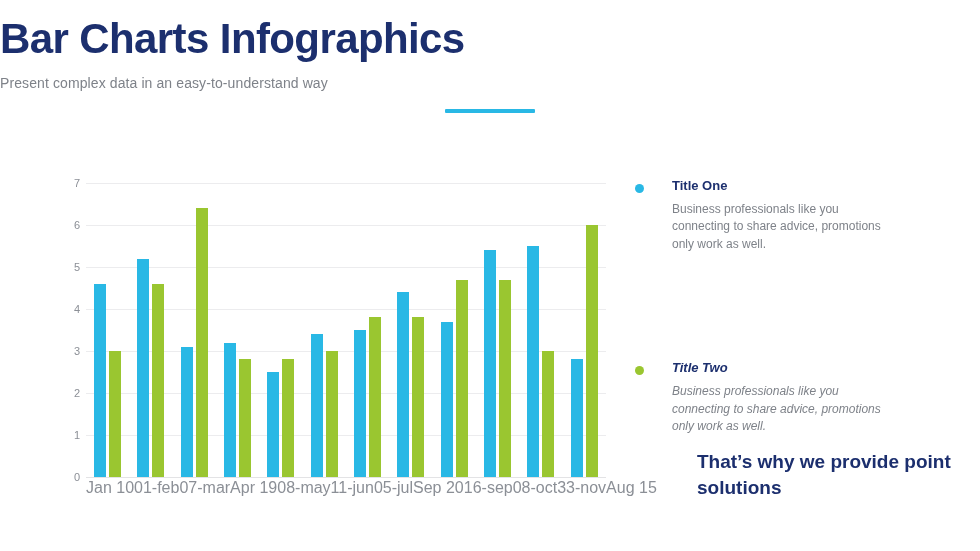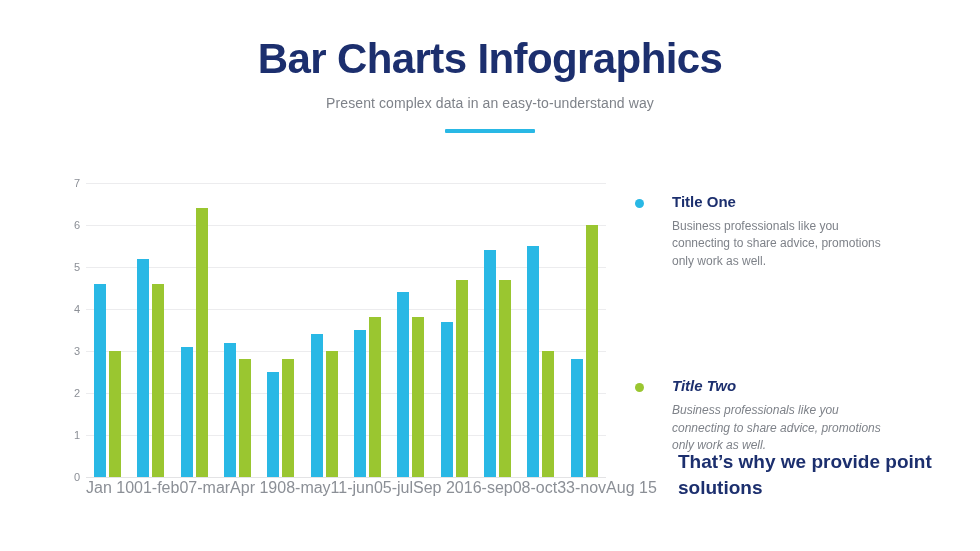--- a/index.html
+++ b/index.html
@@ -14,22 +14,22 @@
     font-family: "Liberation Sans", sans-serif;
     background: #ffffff;
     position: relative;
   }
 
   
   .header {
     position: absolute;
     top: 0; left: 0;
     width: 980px;
-    text-align: center;
-    padding-top: 36px;
+    text-align: left;
+    padding-top: 16px;
   }
 
   .page-title {
     font-size: 42px;
     font-weight: bold;
     color: #1c2f6e;
     letter-spacing: -0.6px;
     line-height: 1.1;
   }
 
@@ -160,37 +160,36 @@
     top: 6px;
     width: 9px;
     height: 9px;
     border-radius: 50%;
   }
 
   .legend-dot.series-a { background: #29b8e5; }
   .legend-dot.series-b { background: #9ac630; }
 
   .legend-title {
-    font-size: 15px;
+    font-size: 13px;
     font-weight: bold;
     color: #1c2f6e;
     margin-bottom: 8px;
-    margin-top: 15px;
   }
 
   .legend-body {
     font-size: 12px;
     line-height: 1.45;
     color: #7e8289;
     max-width: 215px;
   }
 
   .tagline {
     position: absolute;
-    left: 678px;
+    left: 697px;
     top: 449px;
     width: 260px;
     font-size: 19px;
     font-weight: bold;
     color: #1c2f6e;
     line-height: 1.35;
   }
 </style>
 </head>
 <body>

